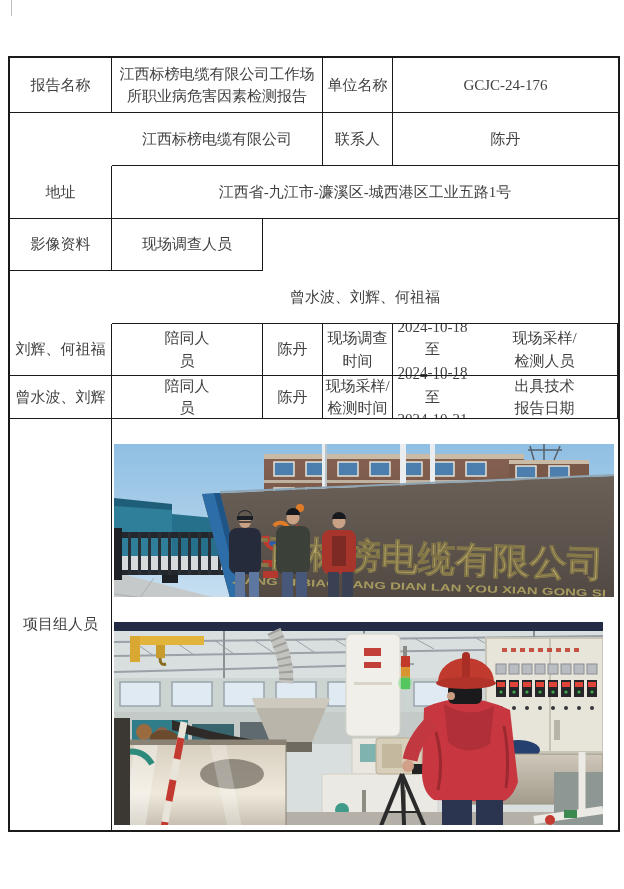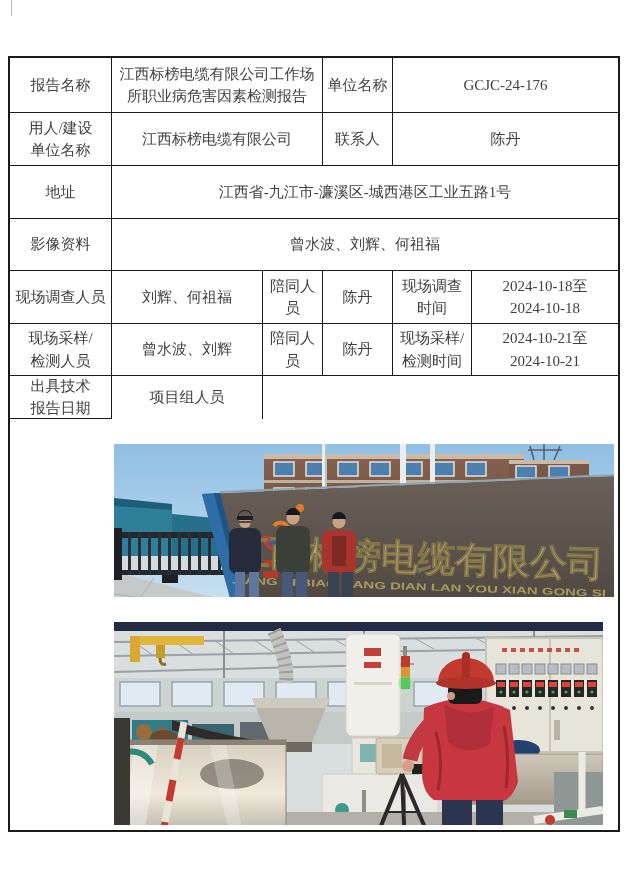--- a/index.html
+++ b/index.html
@@ -40,33 +40,31 @@
   <div id="page-tick"></div>
 
   <div id="report-table">
 
     <div class="cell br bb">报告名称</div>
     <div class="cell br bb" style="grid-column:2/4">江西标榜电缆有限公司工作场
 所职业病危害因素检测报告</div>
     <div class="cell br bb">单位名称</div>
     <div class="cell bb" style="grid-column:5/7">GCJC-24-176</div>
 
-    <div class="cell br bb">用人/建设
-单位名称</div>
     <div class="cell br bb" style="grid-column:2/4">江西标榜电缆有限公司</div>
     <div class="cell br bb">联系人</div>
     <div class="cell bb" style="grid-column:5/7">陈丹</div>
 
     <div class="cell br bb">地址</div>
     <div class="cell bb" style="grid-column:2/7">江西省-九江市-濂溪区-城西港区工业五路1号</div>
 
     <div class="cell br bb">影像资料</div>
+    <div class="cell br bb">现场调查人员</div>
+
     <div class="cell bb" style="grid-column:2/7">曾水波、刘辉、何祖福</div>
-
-    <div class="cell br bb">现场调查人员</div>
     <div class="cell br bb">刘辉、何祖福</div>
     <div class="cell br bb">陪同人
 员</div>
     <div class="cell br bb">陈丹</div>
     <div class="cell br bb">现场调查
 时间</div>
     <div class="cell bb">2024-10-18至
 2024-10-18</div>
 
     <div class="cell br bb">现场采样/

